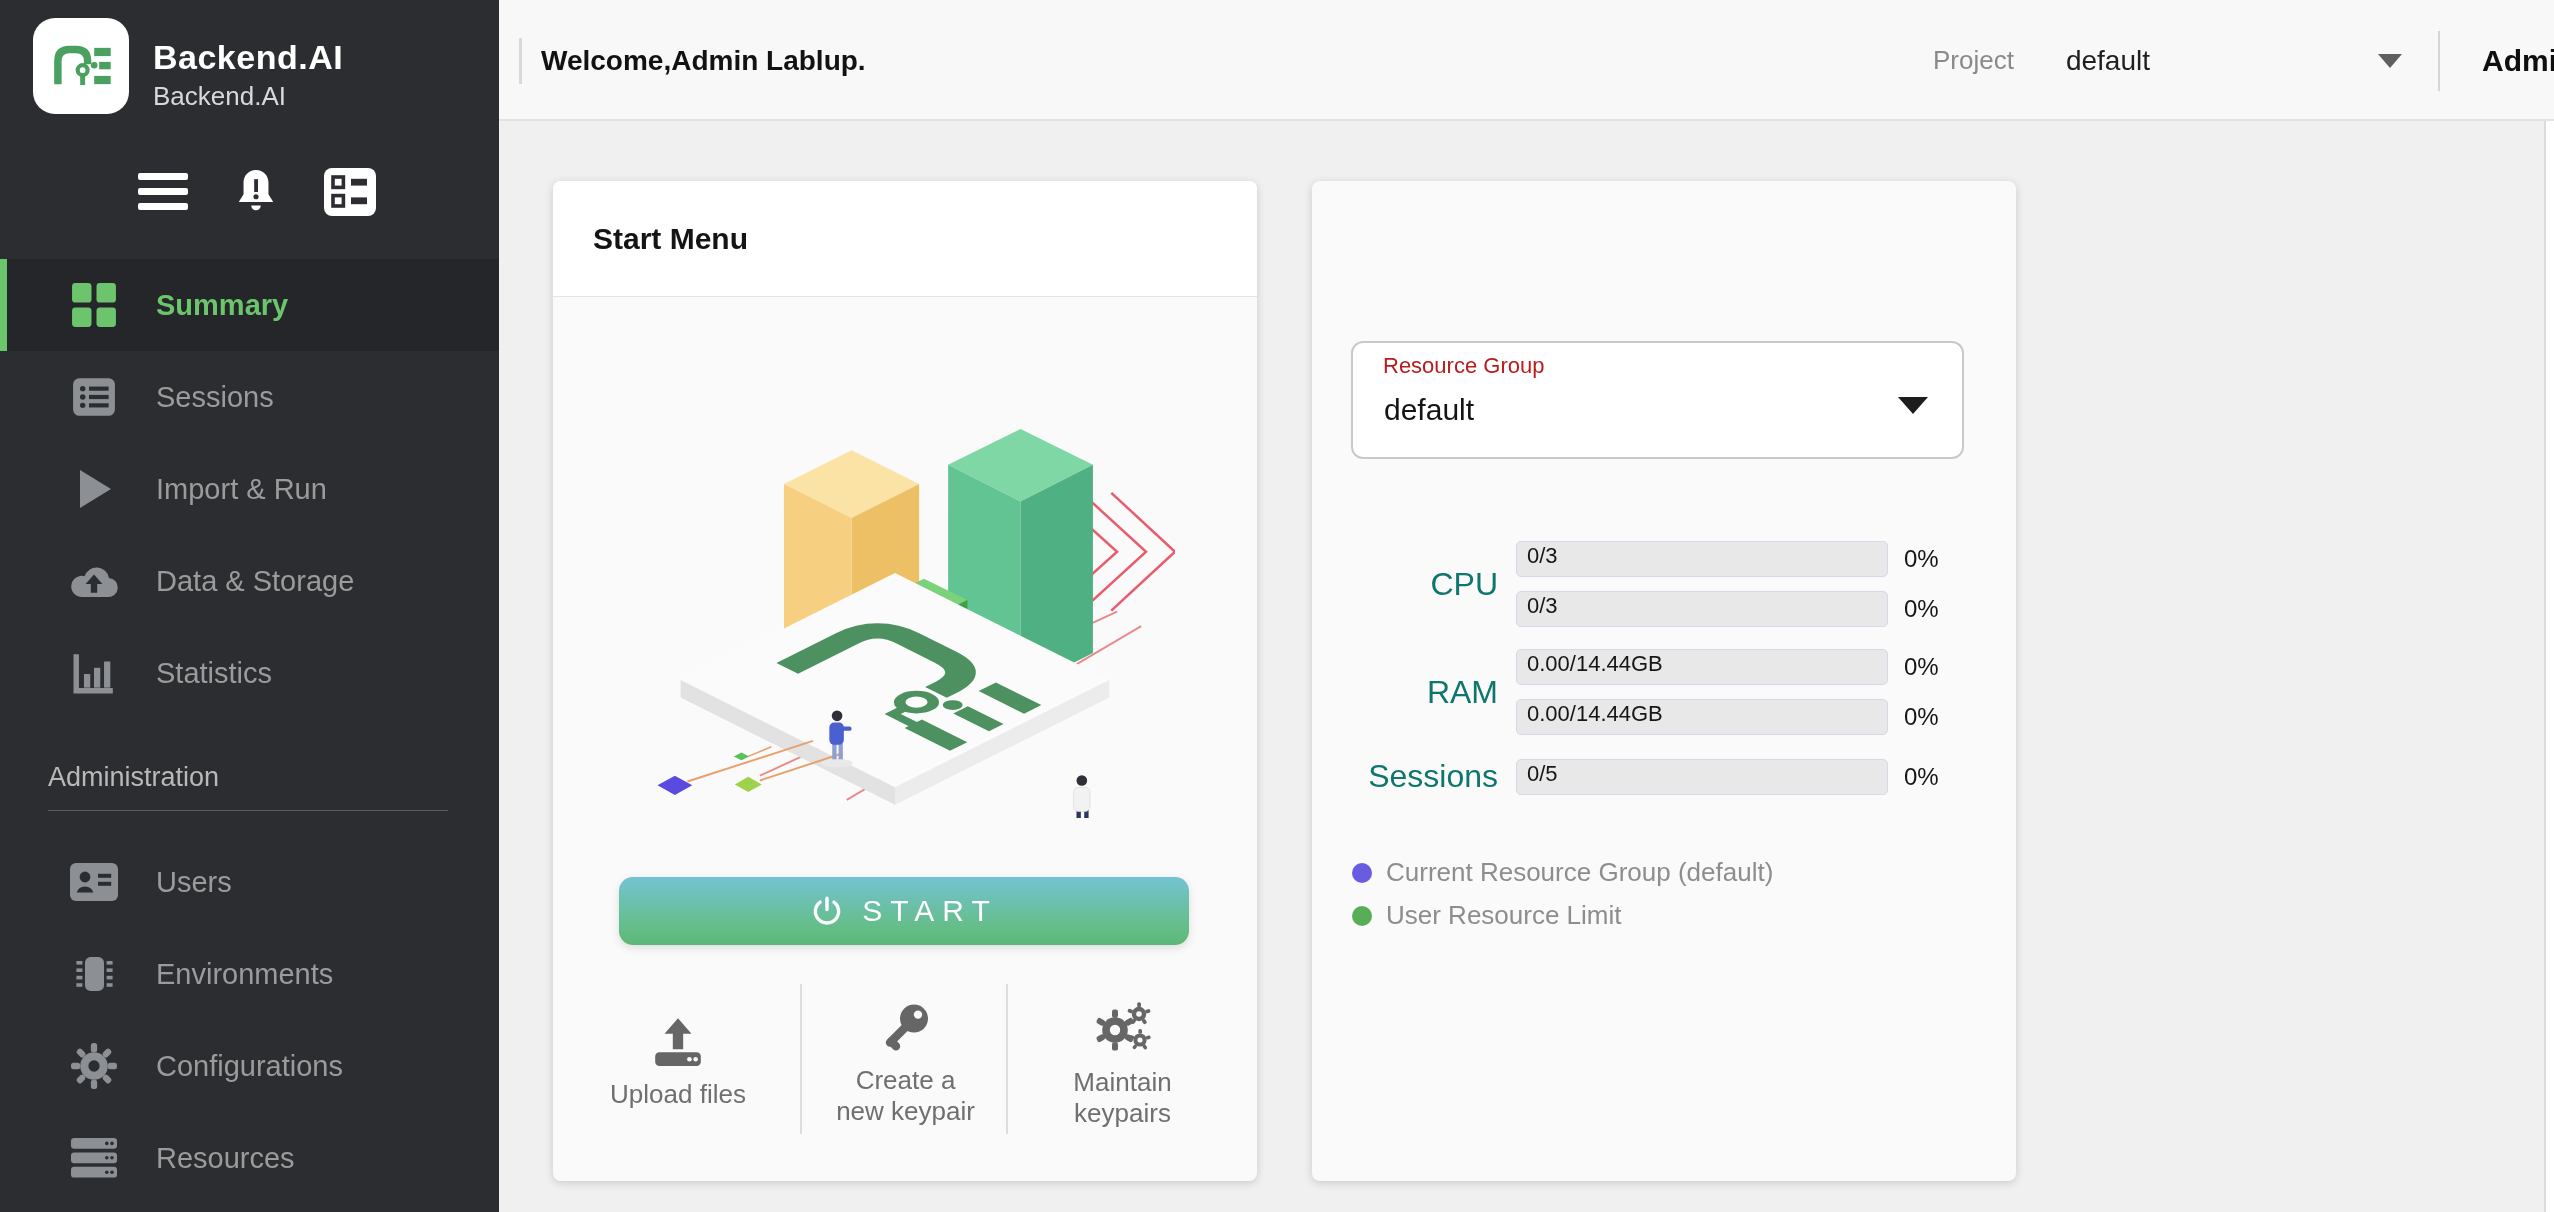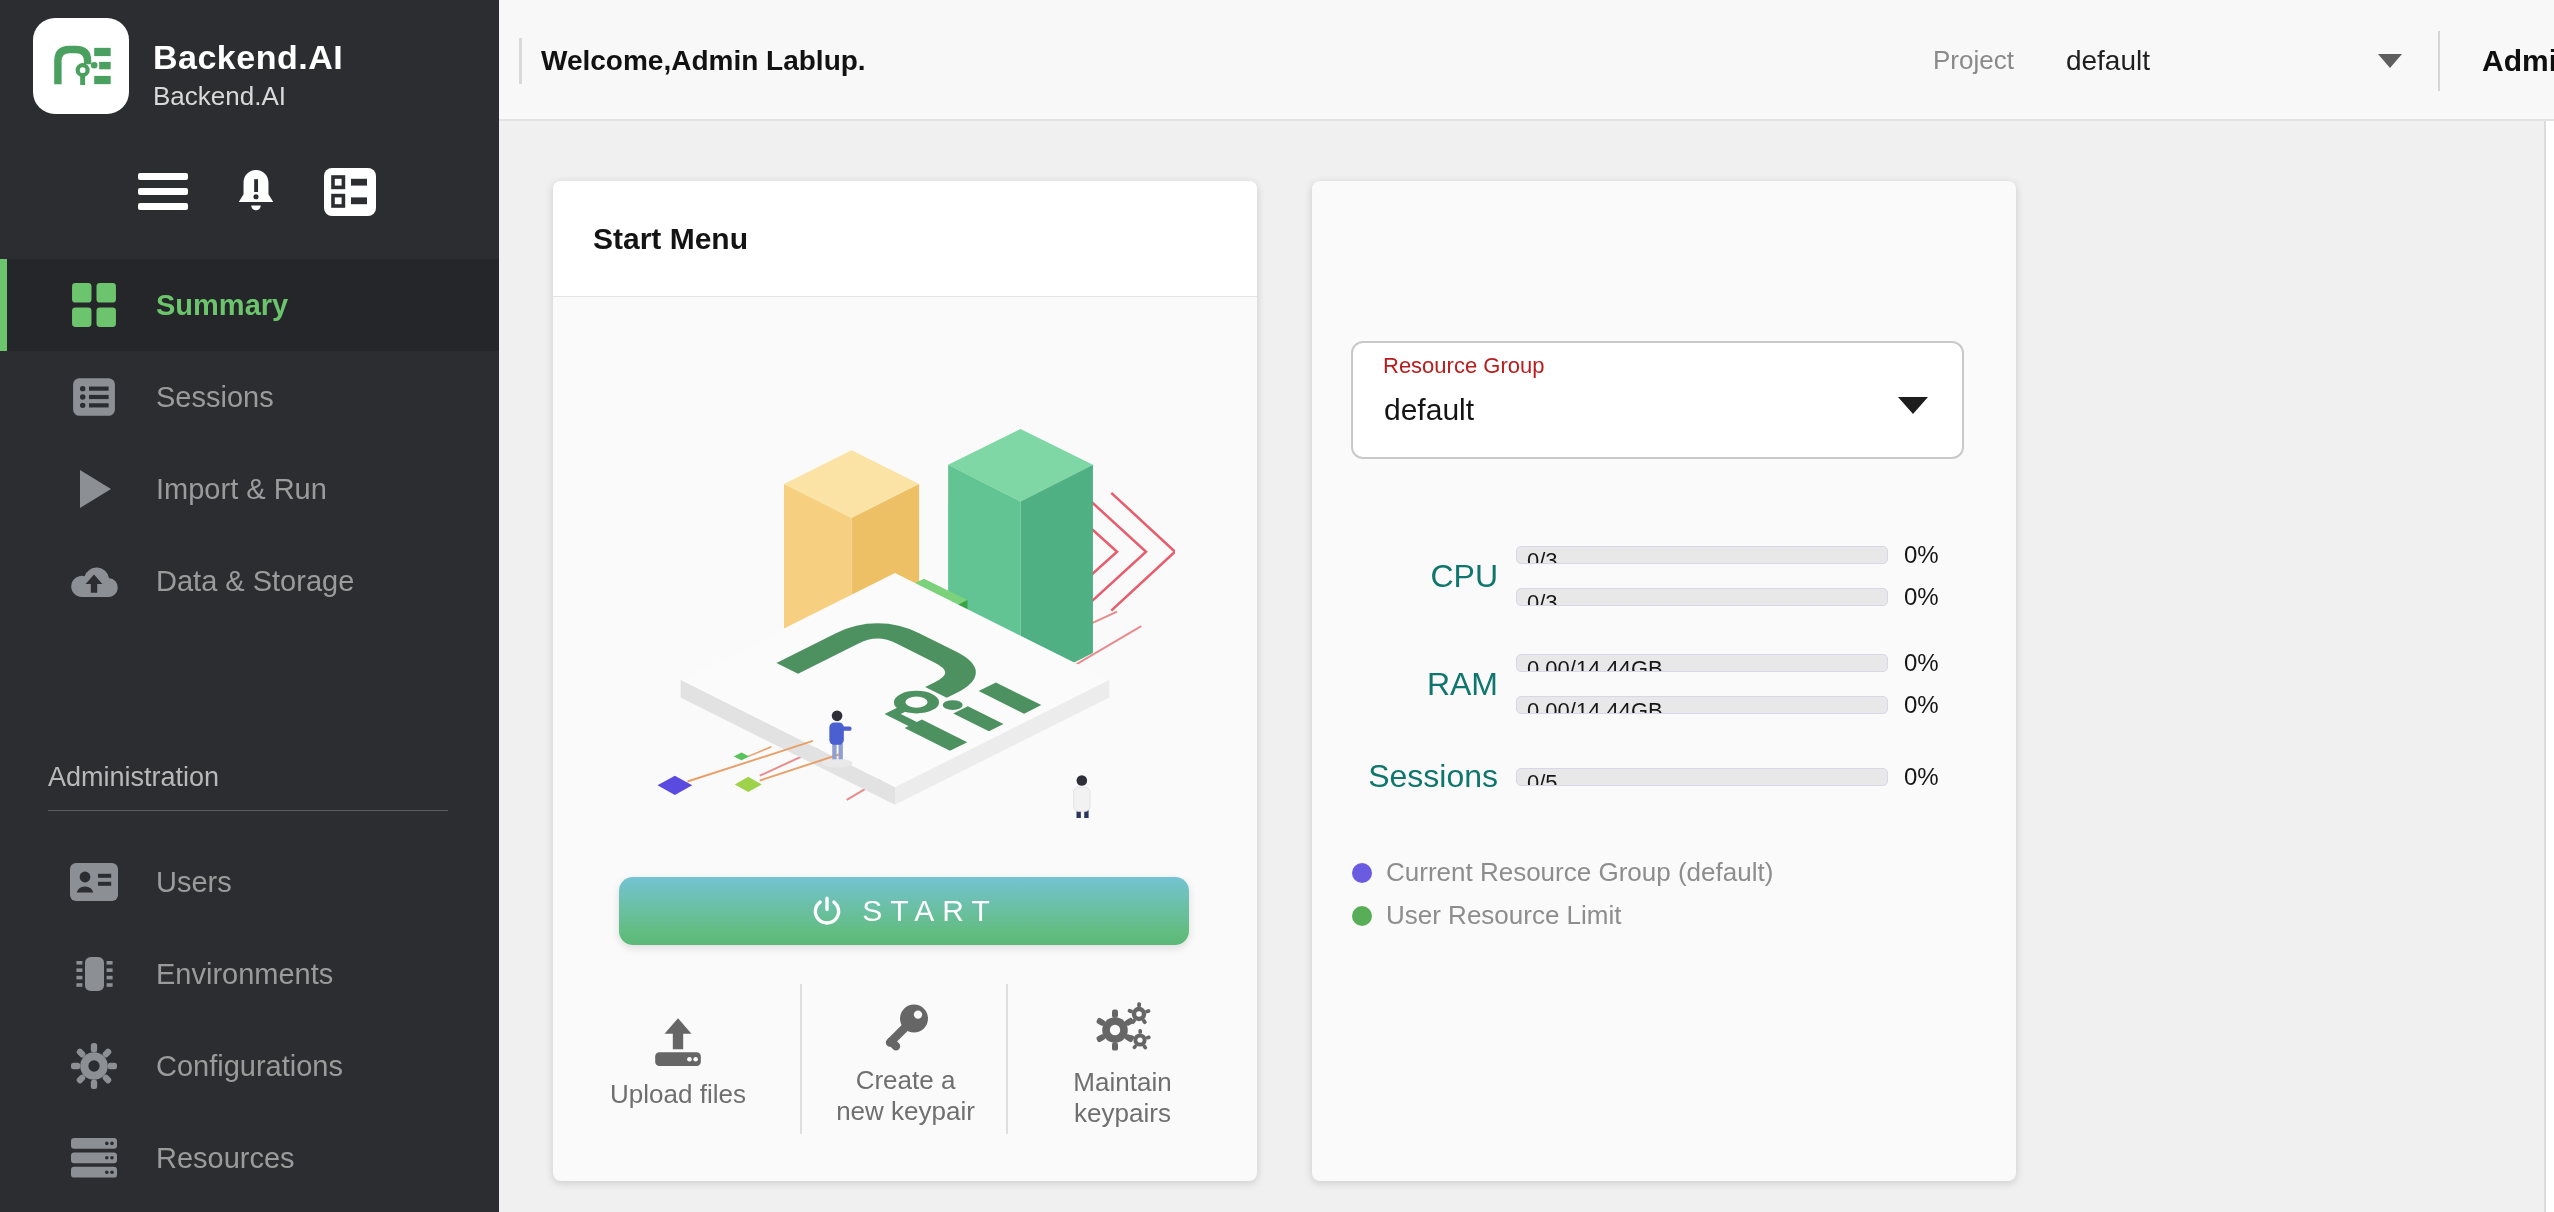--- a/index.html
+++ b/index.html
@@ -74,21 +74,21 @@
   
   .rg-box { position:absolute; left:39px; top:160px; width:613px; height:118px; background:#ffffff; border:2px solid #c9c9c9; border-radius:12px; cursor:pointer; }
   .rg-label { position:absolute; left:30px; top:10px; font-size:22px; color:#b91c1c; }
   .rg-value { position:absolute; left:31px; top:50px; font-size:30px; color:#141414; }
   .caret-lg { position:absolute; right:34px; top:54px; width:0; height:0; border-left:15px solid transparent; border-right:15px solid transparent; border-top:17px solid #1d1d1d; }
 
   .meter { position:absolute; left:0; display:flex; align-items:center; }
   .m-label { width:186px; text-align:right; font-size:32px; font-weight:normal; color:#0f766e; }
   .m-bars { margin-left:18px; display:flex; flex-direction:column; gap:14px; }
   .bar-row { display:flex; align-items:center; gap:16px; }
-  .bar { width:372px; height:18px; background:#e8e8e8; border:1px solid #d9d6e8; border-radius:5px; font-size:22px; line-height:28px; padding-left:10px; color:#161616; overflow:hidden; }
+  .bar { width:372px; height:36px; background:#e8e8e8; border:1px solid #d9d6e8; border-radius:5px; font-size:22px; line-height:28px; padding-left:10px; color:#161616; overflow:hidden; }
   .pct { font-size:24px; color:#161616; }
   .meter-cpu { top:360px; } .meter-ram { top:468px; } .meter-sess { top:577px; }
 
   .legend { position:absolute; left:40px; top:676px; display:flex; flex-direction:column; gap:12px; }
   .legend-row { display:flex; align-items:center; gap:14px; }
   .legend-dot { width:20px; height:20px; border-radius:50%; }
   .dot-purple { background:#6a5ce0; }
   .dot-green  { background:#57ae57; }
   .legend-label { font-size:26px; color:#8d8d8d; }
 </style>
@@ -181,20 +181,31 @@
     </div>
     <div class="side-item">
       <span class="ico">
         <svg width="50" height="38" viewBox="0 0 25 19">
           <path d="M6.8 17.5 a5.3 5.3 0 1 1 1-10.4 A6.3 6.3 0 0 1 20 8 a4.6 4.6 0 0 1-.7 9.5 z" fill="#8c8f93"></path>
           <path d="M12.5 6.2 l4.2 4.8 h-2.6 v4.4 h-3.2 v-4.4 H8.3 z" fill="#2b2d31"></path>
         </svg>
       </span>
       <span class="lbl">Data &amp; Storage</span>
     </div>
+    <div class="side-item">
+      <span class="ico">
+        <svg width="46" height="46" viewBox="0 0 22 22">
+          <path d="M2.5 2 v17.5 h17.5" stroke="#8c8f93" stroke-width="2.6" fill="none"></path>
+          <rect x="6.2" y="11.5" width="3" height="6.5" fill="#8c8f93"></rect>
+          <rect x="11" y="8.5" width="3" height="9.5" fill="#8c8f93"></rect>
+          <rect x="15.8" y="5.5" width="3" height="12.5" fill="#8c8f93"></rect>
+        </svg>
+      </span>
+      <span class="lbl">Statistics</span>
+    </div>
   </div>
 
   <div class="section-label">Administration</div>
   <div class="section-rule"></div>
 
   <div class="menu2">
     <div class="side-item">
       <span class="ico">
         <svg width="50" height="42" viewBox="0 0 25 21">
           <rect x="0.5" y="1" width="24" height="19" rx="3" fill="#8c8f93"></rect>

